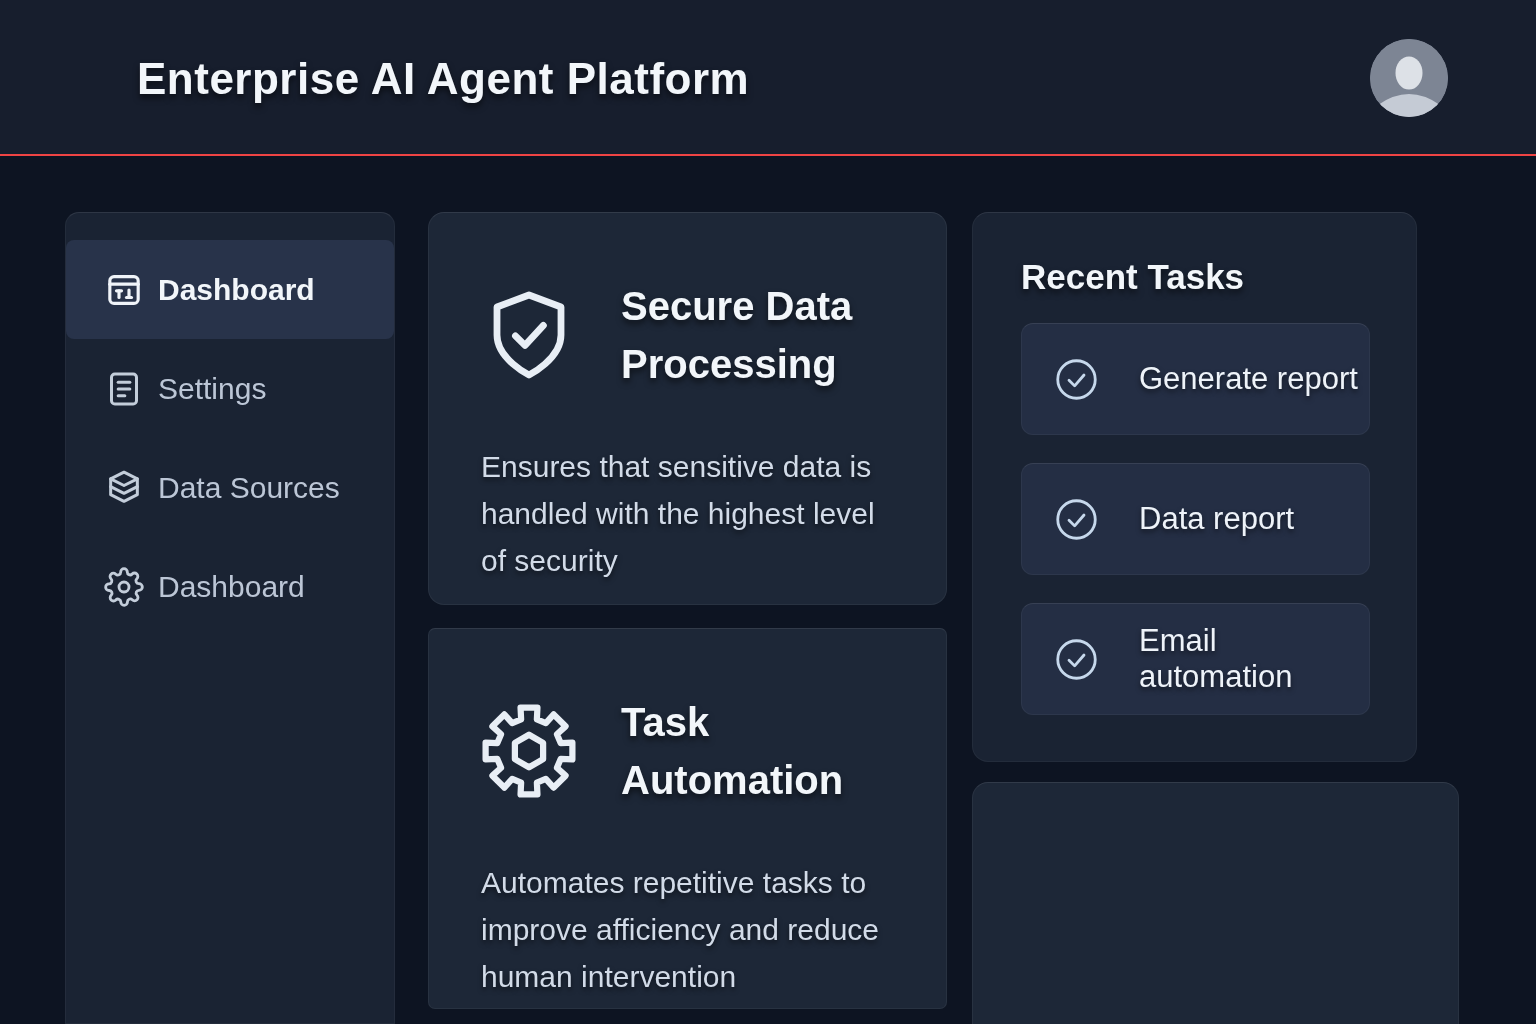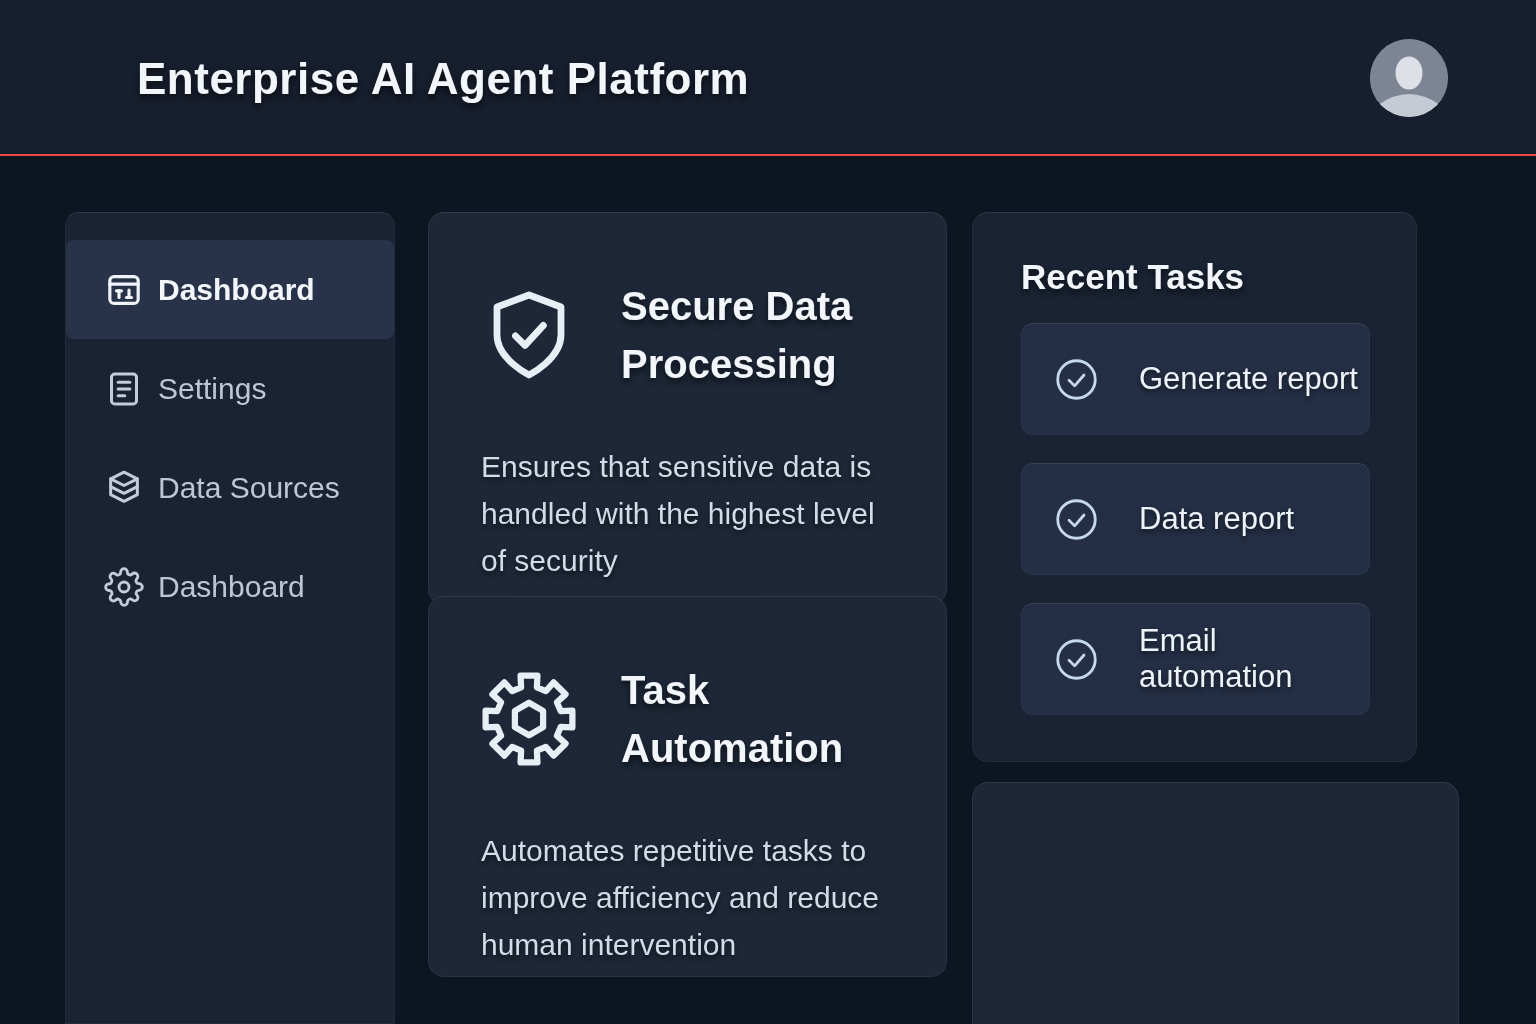--- a/index.html
+++ b/index.html
@@ -64,21 +64,21 @@
     border-radius:8px;
     color:var(--text_primary,#f2f6fa);
     font-weight:700;
   }
   .sidebar-item .ic{width:40px;height:40px;flex:0 0 auto;}
   .sidebar-item .ic svg{display:block;width:100%;height:100%;}
 
   
   .feature-card{left:428px;width:519px;padding:64px 48px 0 52px;}
   .feature-card.first{top:212px;height:393px;}
-  .feature-card.second{top:596px;height:381px;}
+  .feature-card.second{top:628px;height:381px;border-radius:7px;}
   .feature-head{display:flex;align-items:center;gap:44px;}
   .feature-icon{width:96px;height:100px;flex:0 0 auto;}
   .feature-icon svg{display:block;width:100%;height:100%;}
   .feature-title{
     font-size:40px;line-height:58px;font-weight:700;
     color:var(--text_primary,#f2f6fa);max-width:285px;
     text-shadow:0 4px 6px rgba(0,0,0,.55);
   }
   .feature-desc{
     margin-top:50px;font-size:30px;line-height:47px;

